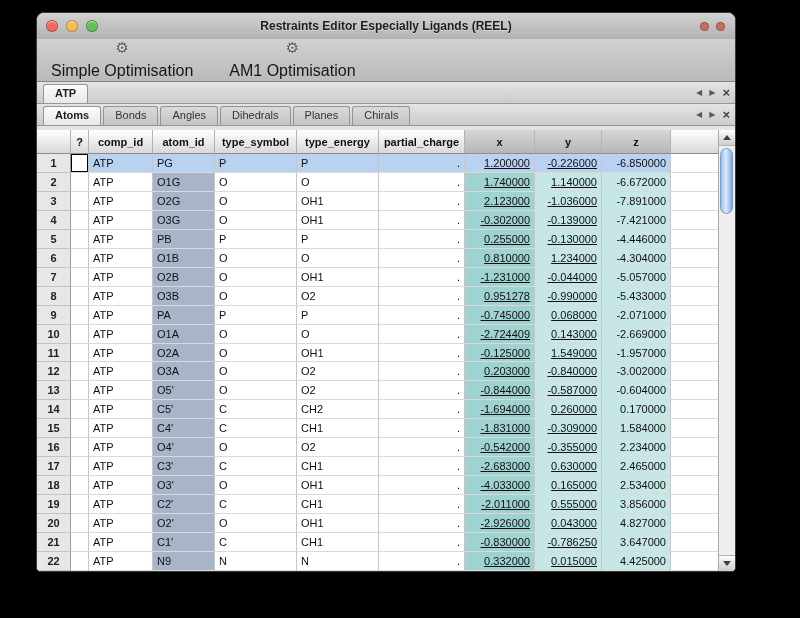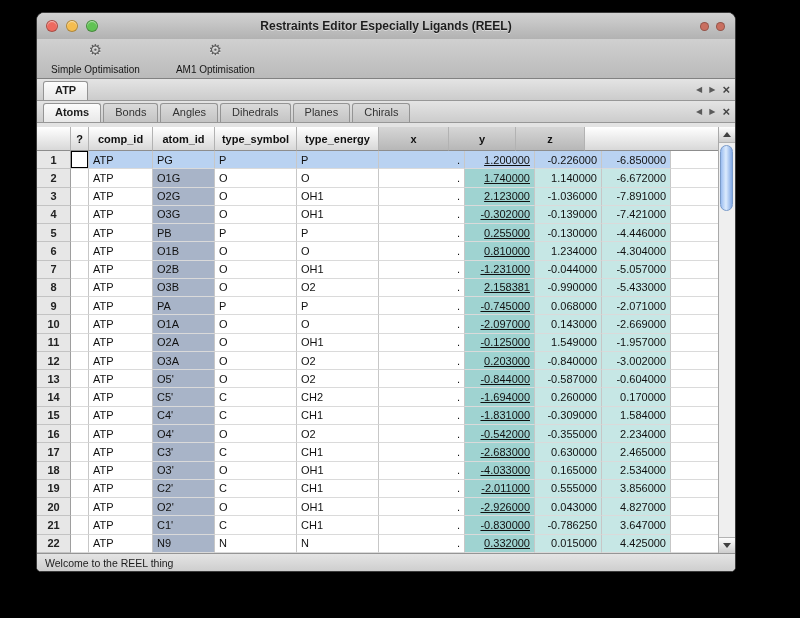--- a/index.html
+++ b/index.html
@@ -38,21 +38,21 @@
   .titlebar-right { position:absolute; right:10px; top:0; height:100%; display:flex; align-items:center; gap:7px; }
   .tdot { width:9px; height:9px; border-radius:50%; background:#c96f60; border:1px solid rgba(0,0,0,.25); }
   
   .toolbar {
     flex:0 0 40px; background:linear-gradient(#d0d0d0,#bababa);
     border-bottom:1px solid #828282;
     display:flex; align-items:center; padding-left:8px; gap:24px;
   }
   .tool { display:flex; flex-direction:column; align-items:center; justify-content:center; padding:1px 6px; cursor:default; }
   .gear { font-size:15px; line-height:16px; color:#5c5c5c; text-shadow:0 1px 1px rgba(255,255,255,.6); }
-  .tool-label { font-size:10px; color:#161616; margin-top:6px; }
+  .tool-label { font-size:16px; color:#161616; margin-top:6px; }
   
   .tabrow {
     flex:0 0 22px; position:relative; display:flex; align-items:flex-end;
     background:linear-gradient(#e4e4e4,#cccccc);
     border-bottom:1px solid #979797; padding-left:6px;
   }
   .tab {
     height:19px; line-height:17px; padding:0 11px; font-size:11px; color:#1e1e1e;
     border:1px solid #949494; border-bottom:none; border-radius:3px 3px 0 0;
     background:linear-gradient(#fcfcfc,#e8e8e8); margin-right:2px; cursor:default;
@@ -85,21 +85,21 @@
   .c-q    { flex:0 0 18px; }
   .c-comp { flex:0 0 64px;text-align:center; }
   .c-atom { flex:0 0 62px; }
   .grid-row .c-atom { background:var(--atom-col,#a8b4c8); }
   .c-tsym { flex:0 0 82px; }
   .c-teng { flex:0 0 82px;text-align:center; }
   .c-pch  { flex:0 0 86px; }
   .grid-row .c-pch { justify-content:flex-end; }
   .c-x { flex:0 0 70px; } .c-y { flex:0 0 67px; } .c-z { flex:0 0 69px; }
   .grid-row .c-x { background:var(--x-col,#9fd3d1); justify-content:flex-end;text-decoration:underline; }
-  .grid-row .c-y { background:var(--yz-col,#c6e7e5); justify-content:flex-end; }
+  .grid-row .c-y { background:var(--yz-col,#c6e7e5); justify-content:flex-end;text-decoration:underline; }
   .grid-row .c-z { background:var(--yz-col,#c6e7e5); justify-content:flex-end; }
   .c-fill { flex:1 1 auto; border-right:none !important; }
   .grid-row.sel .gcell:not(.c-gutter):not(.c-fill) { background:var(--row-selected,#b9d2f1); }
   .grid-row.sel .c-q.cursor { background:#fff !important; box-shadow:inset 0 0 0 1px #000; }
   
   .vscroll { position:absolute; top:0; right:0; bottom:0; width:17px; background:#efefef; border-left:1px solid #a9a9a9; }
   .sb-btn { position:absolute; left:0; width:100%; height:16px; background:linear-gradient(#fdfdfd,#cdcdcd); display:flex; align-items:center; justify-content:center; }
   .sb-up { top:0; border-bottom:1px solid #b3b3b3; }
   .sb-down { bottom:0; border-top:1px solid #b3b3b3; }
   .tri-up { width:0; height:0; border-left:4px solid transparent; border-right:4px solid transparent; border-bottom:5px solid #3f3f3f; }
@@ -170,20 +170,21 @@
 
   <div class="gridwrap">
     <div class="grid">
       <div class="grid-header">
         <div class="gcell h c-gutter"></div>
         <div class="gcell h c-q">?</div>
         <div class="gcell h c-comp">comp_id</div>
         <div class="gcell h c-atom">atom_id</div>
         <div class="gcell h c-tsym">type_symbol</div>
         <div class="gcell h c-teng">type_energy</div>
+        <div class="gcell h c-pch">partial_charge</div>
         <div class="gcell h c-x dark">x</div>
         <div class="gcell h c-y dark">y</div>
         <div class="gcell h c-z dark">z</div>
         <div class="gcell h c-fill"></div>
       </div>
       <div class="grid-rows" id="grid-rows">
           <div class="grid-row sel">
             <div class="gcell c-gutter">1</div>
             <div class="gcell c-q cursor"></div>
             <div class="gcell c-comp">ATP</div>
@@ -275,21 +276,21 @@
             <div class="gcell c-fill"></div>
           </div>
           <div class="grid-row">
             <div class="gcell c-gutter">8</div>
             <div class="gcell c-q"></div>
             <div class="gcell c-comp">ATP</div>
             <div class="gcell c-atom">O3B</div>
             <div class="gcell c-tsym">O</div>
             <div class="gcell c-teng">O2</div>
             <div class="gcell c-pch">.</div>
-            <div class="gcell c-x">2.158381</div>
+            <div class="gcell c-x">0.951278</div>
             <div class="gcell c-y">-0.990000</div>
             <div class="gcell c-z">-5.433000</div>
             <div class="gcell c-fill"></div>
           </div>
           <div class="grid-row">
             <div class="gcell c-gutter">9</div>
             <div class="gcell c-q"></div>
             <div class="gcell c-comp">ATP</div>
             <div class="gcell c-atom">PA</div>
             <div class="gcell c-tsym">P</div>
@@ -301,21 +302,21 @@
             <div class="gcell c-fill"></div>
           </div>
           <div class="grid-row">
             <div class="gcell c-gutter">10</div>
             <div class="gcell c-q"></div>
             <div class="gcell c-comp">ATP</div>
             <div class="gcell c-atom">O1A</div>
             <div class="gcell c-tsym">O</div>
             <div class="gcell c-teng">O</div>
             <div class="gcell c-pch">.</div>
-            <div class="gcell c-x">-2.097000</div>
+            <div class="gcell c-x">-2.724409</div>
             <div class="gcell c-y">0.143000</div>
             <div class="gcell c-z">-2.669000</div>
             <div class="gcell c-fill"></div>
           </div>
           <div class="grid-row">
             <div class="gcell c-gutter">11</div>
             <div class="gcell c-q"></div>
             <div class="gcell c-comp">ATP</div>
             <div class="gcell c-atom">O2A</div>
             <div class="gcell c-tsym">O</div>
@@ -475,17 +476,14 @@
       <div class="sb-btn sb-up">
           <span class="tri-up"></span>
         </div>
       <div class="sb-thumb"></div>
       <div class="sb-btn sb-down">
           <span class="tri-down"></span>
         </div>
     </div>
   </div>
 
-  <div class="statusbar">
-    <span>Welcome to the REEL thing</span>
-  </div>
 
 </div>
 
 </body></html>

